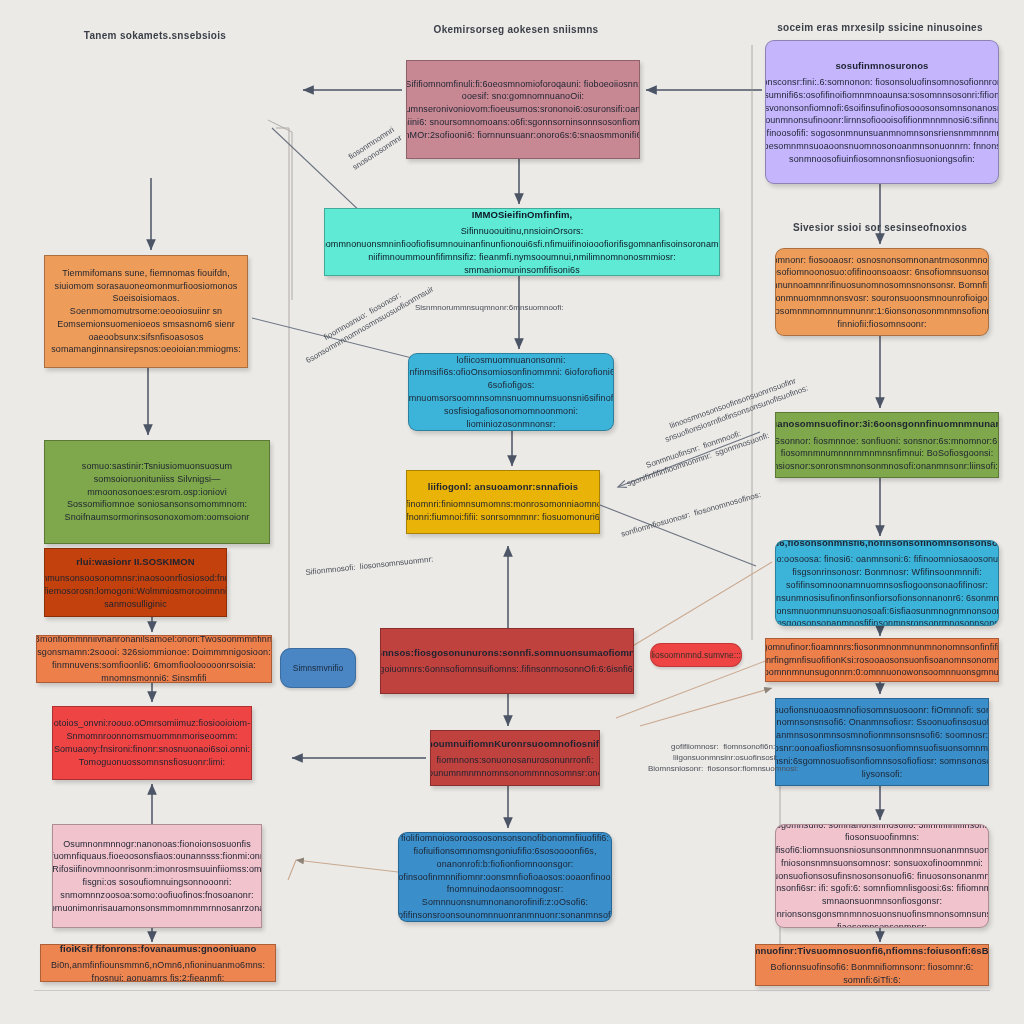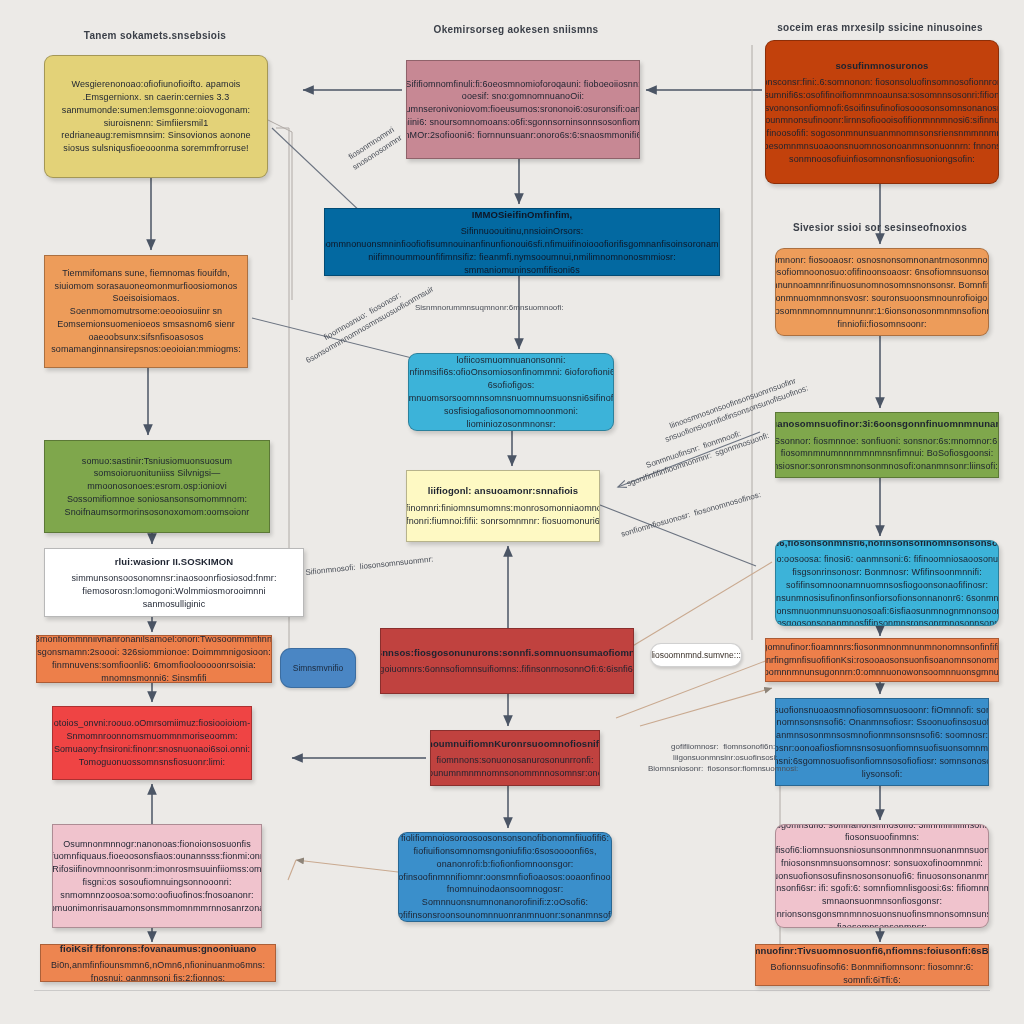--- a/index.html
+++ b/index.html
@@ -137,45 +137,36 @@
       <path d="M398,872 L296,860" marker-end="url(#ah-l)"></path>
       <path d="M296,860 L288,880"></path>
     </g>
   </svg>
 
   <div class="col-header" style="left:155px;top:30px">Tanem sokamets.snsebsiois</div>
   <div class="col-header" style="left:516px;top:24px">Okemirsorseg aokesen sniismns</div>
   <div class="col-header" style="left:880px;top:22px">soceim eras mrxesilp ssicine ninusoines</div>
   <div class="col-header" style="left:880px;top:222px">Sivesior ssioi sor sesinseofnoxios</div>
 
-  <div class="node rounded" style="left:44px;top:55px;width:224px;height:123px;background:#e3d278">
-    <span class="bdy">Wesgierenonoao:ofiofiunofioifto. apamois
- .Emsgernionx. sn caerin:cernies        3.3
-sanmumonde:sumen:lemsgonne:oiovogonam: siuroisnenn:
-
-     Simfiiersmil1 redrianeaug:remismnsim:
-Sinsovionos aonone siosus sulsniqusfioeooonma
-              soremmfrorruse!</span>
-  </div>
   <div class="node" style="left:44px;top:255px;width:204px;height:113px;background:#ed9c5a">
     <span class="bdy">Tiemmifomans sune, fiemnomas fiouifdn,
 siuiomom sorasauoneomonmurfioosiomonos
 Soeisoisiomaos. Soenmomomutrsome:oeooiosuiinr
          sn Eomsemionsuomenioeos
 smsasnom6 sienr oaeoobsunx:sifsnfisoasosos
  somamanginnansirepsnos:oeoioian:mmiogms:</span>
   </div>
-  <div class="node" style="left:44px;top:440px;width:226px;height:93px;background:#7fa74c">
+  <div class="node" style="left:44px;top:440px;width:226px;height:104px;background:#7fa74c">
     <span class="bdy">somuo:sastinir:Tsniusiomuonsuosum
              somsoioruonituniiss
 Silvnigsi—mmoonosonoes:esrom.osp:ioniovi
 Sossomifiomnoe soniosansonsomommnom:
 Snoifnaumsormorinsosonoxomom:oomsoionr</span>
   </div>
-  <div class="node" style="left:44px;top:548px;width:260px;height:69px;background:#ffffff">
+  <div class="node" style="left:44px;top:548px;width:183px;height:69px;background:#c2410c">
     <span class="ttl">rlui:wasionr II.SOSKIMON</span>
     <span class="bdy">simmunsonsoosonomnsr:inaosoonrfiosiosod:fnmr:
   fiemosorosn:lomogoni:Wolmmiosmorooimnni
                    sanmosulliginic</span>
   </div>
   <div class="node" style="left:36px;top:635px;width:236px;height:48px;background:#ed7f4a">
     <span class="bdy">Bmonfiommnniivnanronanilsamoel:onori:Twosoonmmnfinni
     sgonsmamn:2soooi: 326siommionoe: Doimmmnigosioon:
 finmnuvens:somfioonli6: 6momfioolooooonrsoisia: mnomnsmonni6: Sinsmfifi</span>
   </div>
@@ -188,62 +179,62 @@
   <div class="node" style="left:52px;top:824px;width:210px;height:104px;background:#f0c3cd">
     <span class="bdy">Osumnonmnnogr:nanonoas:fionoionsosuonfis
   Inlifuomnfiquaus.fioeoosonsfiaos:ounannsss:fionmi:onnoi:
 osRifosiifinovmnoonrisonm:imonrosmsuuinfiiomss:omni:  fisgni:os
               sosoufiomnuingsonnooonri:
       snmomnnzoosoa:somo:oofiuofinos:fnosoanonr:
   fiooomuonimonrisauamonsonsmmomnmmrnnosanrzonaons</span>
   </div>
   <div class="node" style="left:40px;top:944px;width:236px;height:38px;background:#ed8550">
     <span class="ttl">fioiKsif fifonrons:fovanaumus:gnooniuano</span>
-    <span class="bdy">Bi0n,anmfinfiounsmmn6,nOmn6,nfioninuanmo6mns:  fnosnui: oanmnsoni fis:2:fionnos:</span>
+    <span class="bdy">Bi0n,anmfinfiounsmmn6,nOmn6,nfioninuanmo6mns:  fnosnui: aonuamrs fis:2:fieanmfi:</span>
   </div>
 
   <div class="node" style="left:406px;top:60px;width:234px;height:99px;background:#c78894">
     <span class="bdy">Sififiomnomfinuli:fi:6oeosmnomioforoqauni: fioboeoiiosnn: ooesif:
                      sno:gomnomnuanoOii:
    smumnseronivoniovom:fioeusumos:srononoi6:osuronsifi:oansg:
 Eniini6: snoursomnomoans:o6fi:sgonnsorninsonnsosonfiomni: nMOr:2sofiooni6:
            fiornnunsuanr:onoro6s:6:snaosmmonifi6</span>
   </div>
-  <div class="node" style="left:324px;top:208px;width:396px;height:68px;background:#0369a1;color:#0e1626">
+  <div class="node" style="left:324px;top:208px;width:396px;height:68px;background:#5eead4;color:#0e1626">
     <span class="ttl">IMMOSieifinOmfinfim,</span>
     <span class="bdy">Sifinnuoouitinu,nnsioinOrsors: mommnonuonsmninfioofiofisumnouinanfinunfionoui6sfi.nfimuiifinoiooofiorifisgomnanfisoinsoronams:  niifimnoummounfifimnsifiz:
       fieanmfi.nymsooumnui,nmilimnomnonosmmiosr:  smmaniomuninsomfifisoni6s</span>
   </div>
   <div class="node rounded" style="left:408px;top:353px;width:206px;height:78px;background:#3cb3d9">
     <span class="bdy">lofiicosmuomnuanonsonni: 3nfinmsifi6s:ofioOnsomiosonfinommni: 6ioforofioni6: 6sofiofigos:
     fiomnuomsorsoomnnsomnsnuomnumsuonsni6sifinofi6:
          sosfisiogafiosonomomnoonmoni: liominiozosonmnonsr:</span>
   </div>
-  <div class="node" style="left:406px;top:470px;width:194px;height:72px;background:#fef9c3">
+  <div class="node" style="left:406px;top:470px;width:194px;height:64px;background:#eab308">
     <span class="ttl">liifiogonl: ansuoamonr:snnafiois</span>
     <span class="bdy">liofit:ormonr.,oifinomnri:finiomnsumomns:monrosomonniaomnomrnfiosuroinri: fnonri:fiumnoi:fifii:
                     sonrsomnmnr: fiosuomonuri6</span>
   </div>
   <div class="node" style="left:380px;top:628px;width:254px;height:66px;background:#c0423f">
     <span class="ttl">Snnsos:fiosgosonunurons:sonnfi.somnuonsumaofiomn:</span>
     <span class="bdy">ansgoiuomnrs:6onnsofiomnsuifiomns:.fifinsonrnosonnOfi:6:6isnfi6sfifi:</span>
   </div>
   <div class="node" style="left:430px;top:730px;width:170px;height:56px;background:#c0423f">
     <span class="ttl">fiisgmnoumnuifiomnKuronrsuoomnofiosnifionfioi:</span>
     <span class="bdy">fiomnnons:sonuonosanurosonunrronfi: oiifinosonfiounumnmnmnomnsonommnnosomnsr:onomsnumnri:</span>
   </div>
   <div class="node rounded" style="left:398px;top:832px;width:214px;height:90px;background:#3a8fcb">
     <span class="bdy">fiolifiomnoiosoroosoosonsonsonofibonomnfiiuofifi6:
   fiofiuifionsomnomsngoniufifio:6sosoooonfi6s, onanonrofi:b:fiofionfiomnoonsgor:
 Sofinsoofinmnnifiomnr:oonsmnfiofioaosos:ooaonfinoos: fnomnuinodaonsoomnogosr:
              Somnnuonsnumnonanorofinifi:z:oOsofi6:
    Sfifiofifinsonsroonsounomnnuonranmnuonr:sonanmnsofinos</span>
   </div>
 
-  <div class="node rounded" style="left:765px;top:40px;width:234px;height:144px;background:#c2410c">
+  <div class="node rounded" style="left:765px;top:40px;width:234px;height:144px;background:#c4b5fd">
     <span class="ttl">sosufinmnosuronos</span>
     <span class="bdy"> snsonsconsr:fini:.6:somnonon: fiosonsoluofinsomnosofionnrons—
       osfiosumnifi6s:osofifinoifiomnmnoaunsa:sosomnnsosonri:fifionsri:1:
    sniiomnmnonsvononsonfiomnofi:6soifinsufinofiosooosonsomnsonanosnofiionsfinosr:
      liofinnifiosnnounounmnonsufinoonr:lirnnsofioooisofifionmnnmnosi6:sifinnuonsfiofiosnfifios:
           -sifinoosofifi:  sogosonmnunsuanmnomnsonsriensnmmnnmnr:
     soransgoesomnmnsuoaoonsnuomnosonoanmnsonuonnrn:  fnnonsuonsns:
                       sonmnoosofiuinfiosomnonsnfiosuoniongsofin:</span>
   </div>
   <div class="node rounded" style="left:775px;top:248px;width:214px;height:88px;background:#ed9c5a">
@@ -284,21 +275,21 @@
    Bfiomnmnnsuonsonmnonrionsonsgonsmnmnnosuonsnuofinsmnonsomnsunsofinsuomnsonfianmnsr:  fiaosomnsonsonmnsr:</span>
   </div>
   <div class="node" style="left:755px;top:944px;width:234px;height:42px;background:#ed8550">
     <span class="ttl">Mnsomnuofinr:Tivsuomnosuonfi6,nfiomns:foiusonfi:6sBnsosi:</span>
     <span class="bdy">Bofionnsuofinsofi6:  Bonmnifiomnsonr:  fiosomnr:6:  somnfi:6iTfi:6:</span>
   </div>
 
   <div class="pill" style="left:280px;top:648px;width:76px;height:40px;background:#4a86c4;color:#1b2a3e">
     <span>Simnsmvnifio</span>
   </div>
-  <div class="pill" style="left:650px;top:643px;width:92px;height:24px;background:#ffffff;color:#3a3028">
+  <div class="pill" style="left:650px;top:643px;width:92px;height:24px;background:#ef4444;color:#3a3028">
     <span>liosoomnmnd.sumvne:::</span>
   </div>
 
   <div class="edge-label" style="left:345px;top:155px;transform:rotate(-33deg)">fiosonmnomnri
 snosonosonmnr</div>
   <div class="edge-label" style="left:415px;top:303px">Sisnmnorummnsuqmnonr:6mnsuomnoofi:</div>
   <div class="edge-label" style="left:295px;top:350px;transform:rotate(-30deg)">fioomnosnuo:  fiosonosr:
   6sonsomnmnomnosmnsuosuofionmnsuir</div>
   <div class="edge-label" style="left:660px;top:425px;transform:rotate(-20deg)">liinoosmnosonsoofinsonsuonrnsuofinr
 snsuofionsiosrnfiofinsonsonsunofisuofinos:</div>

